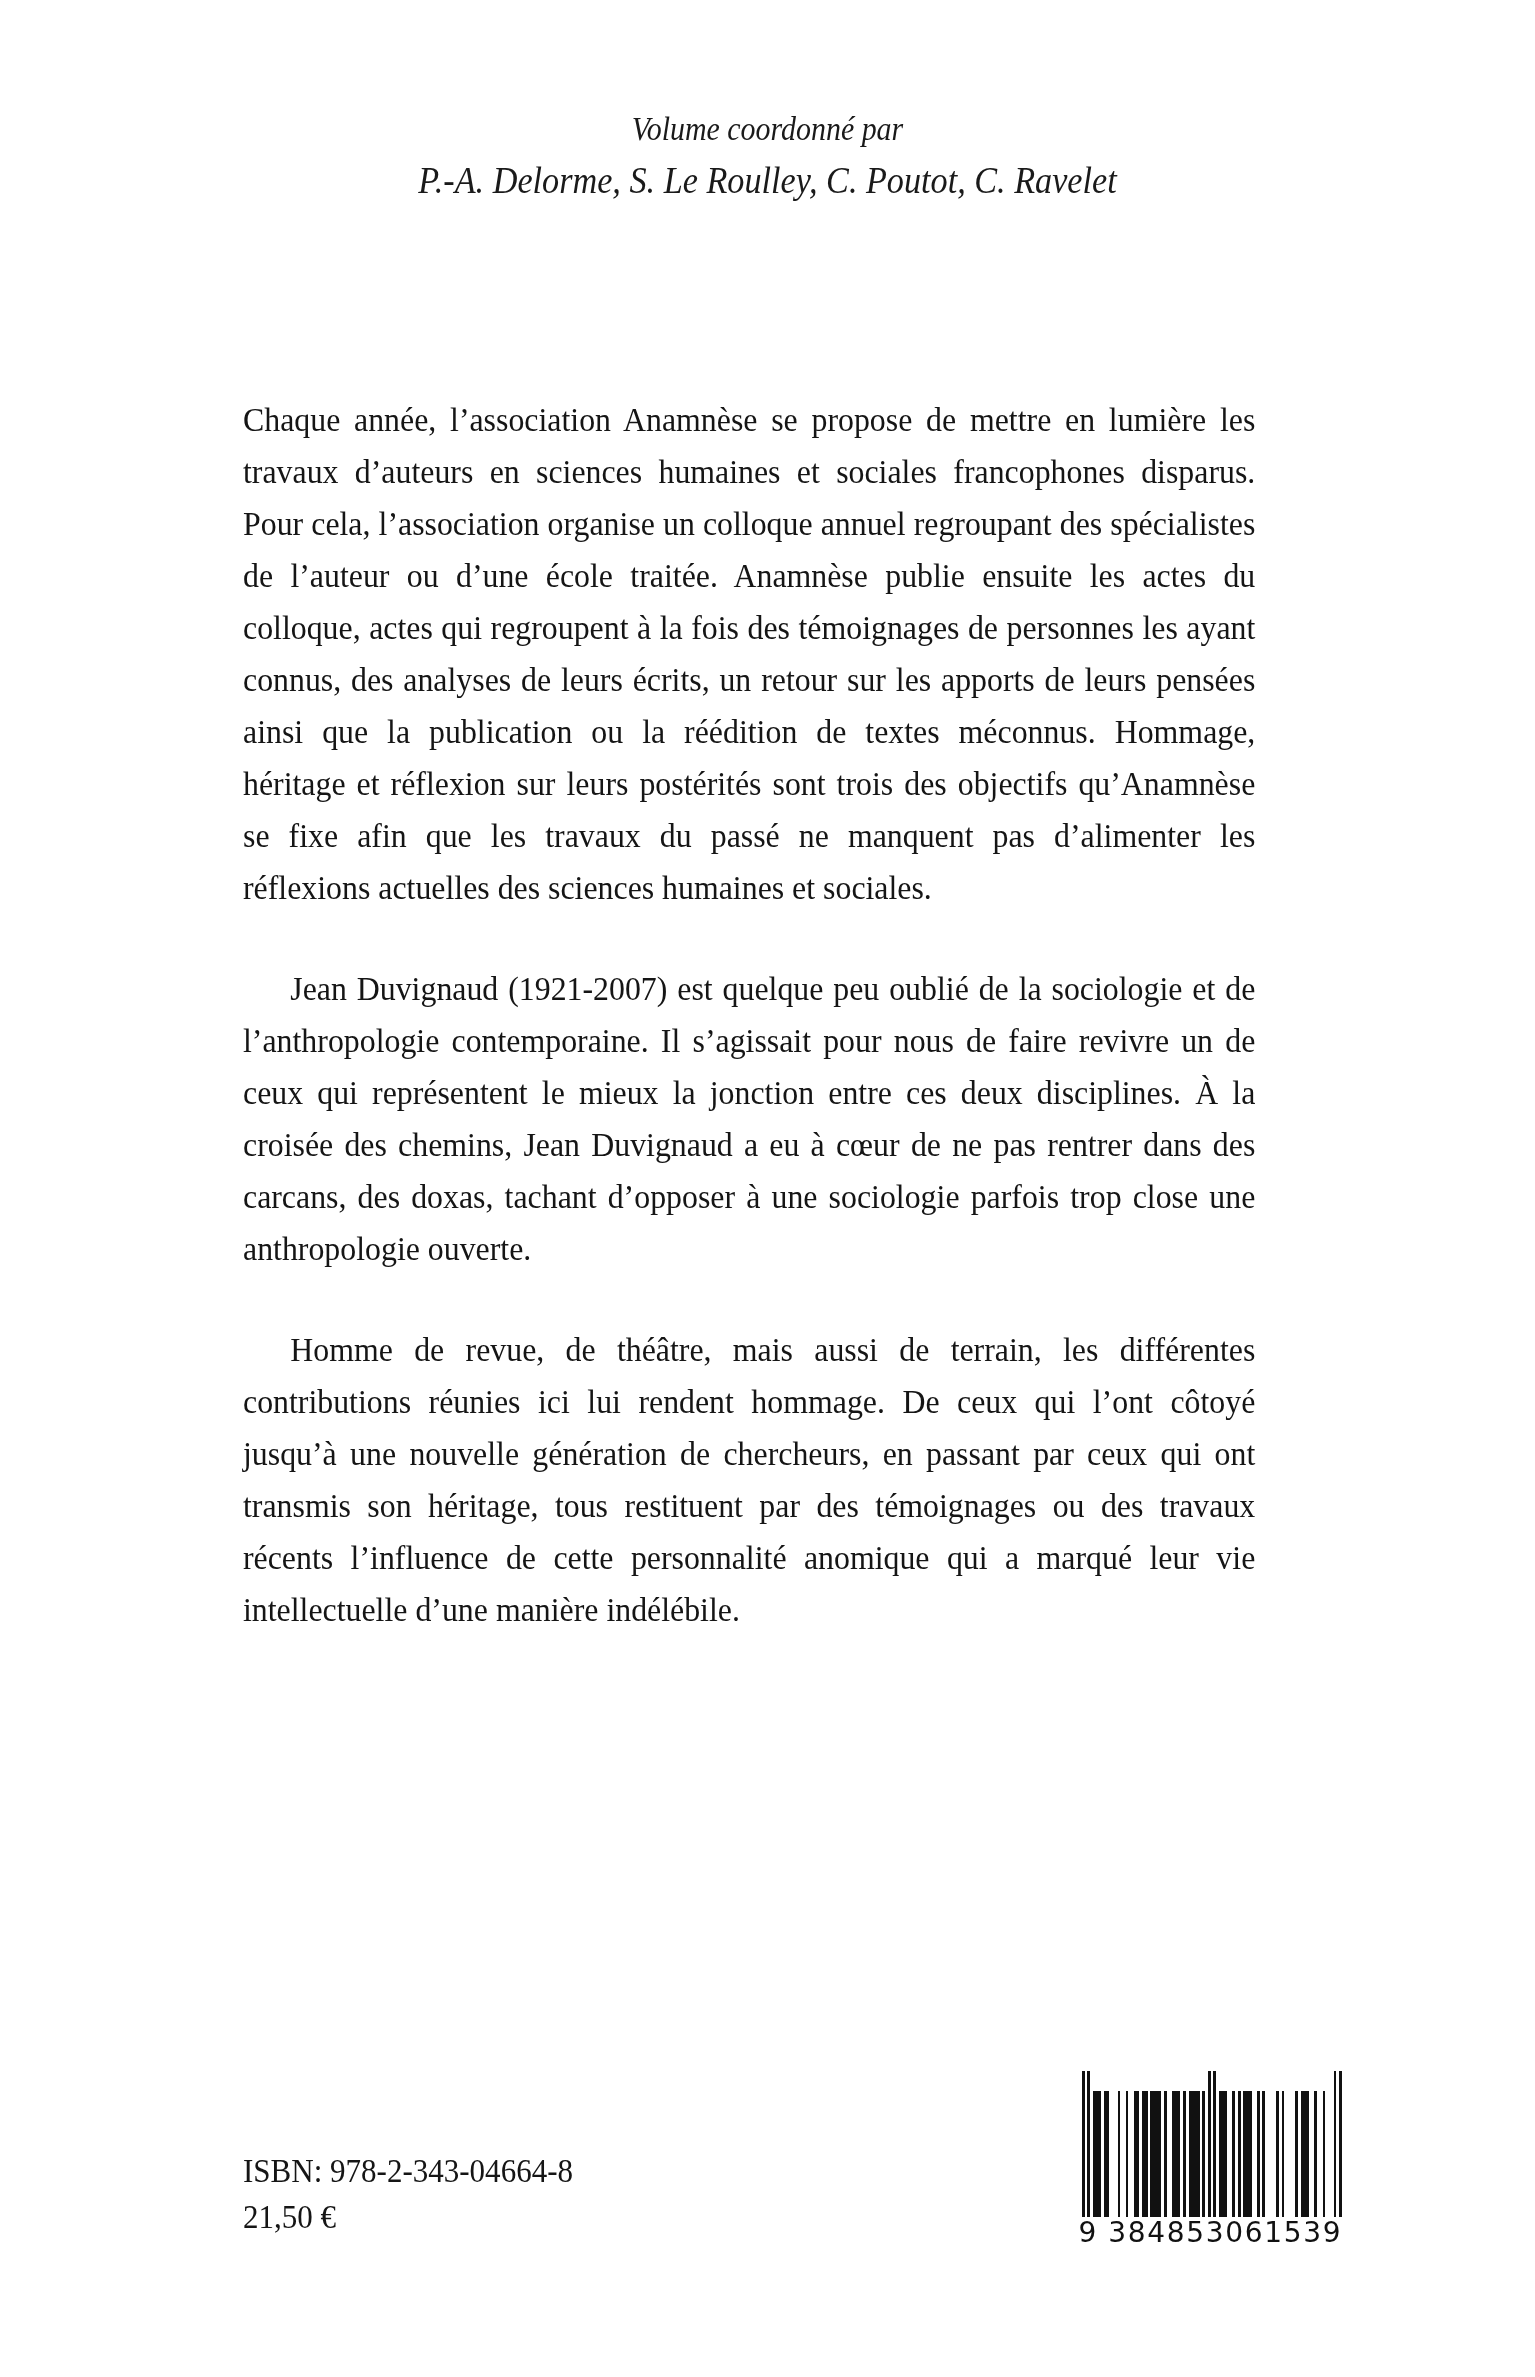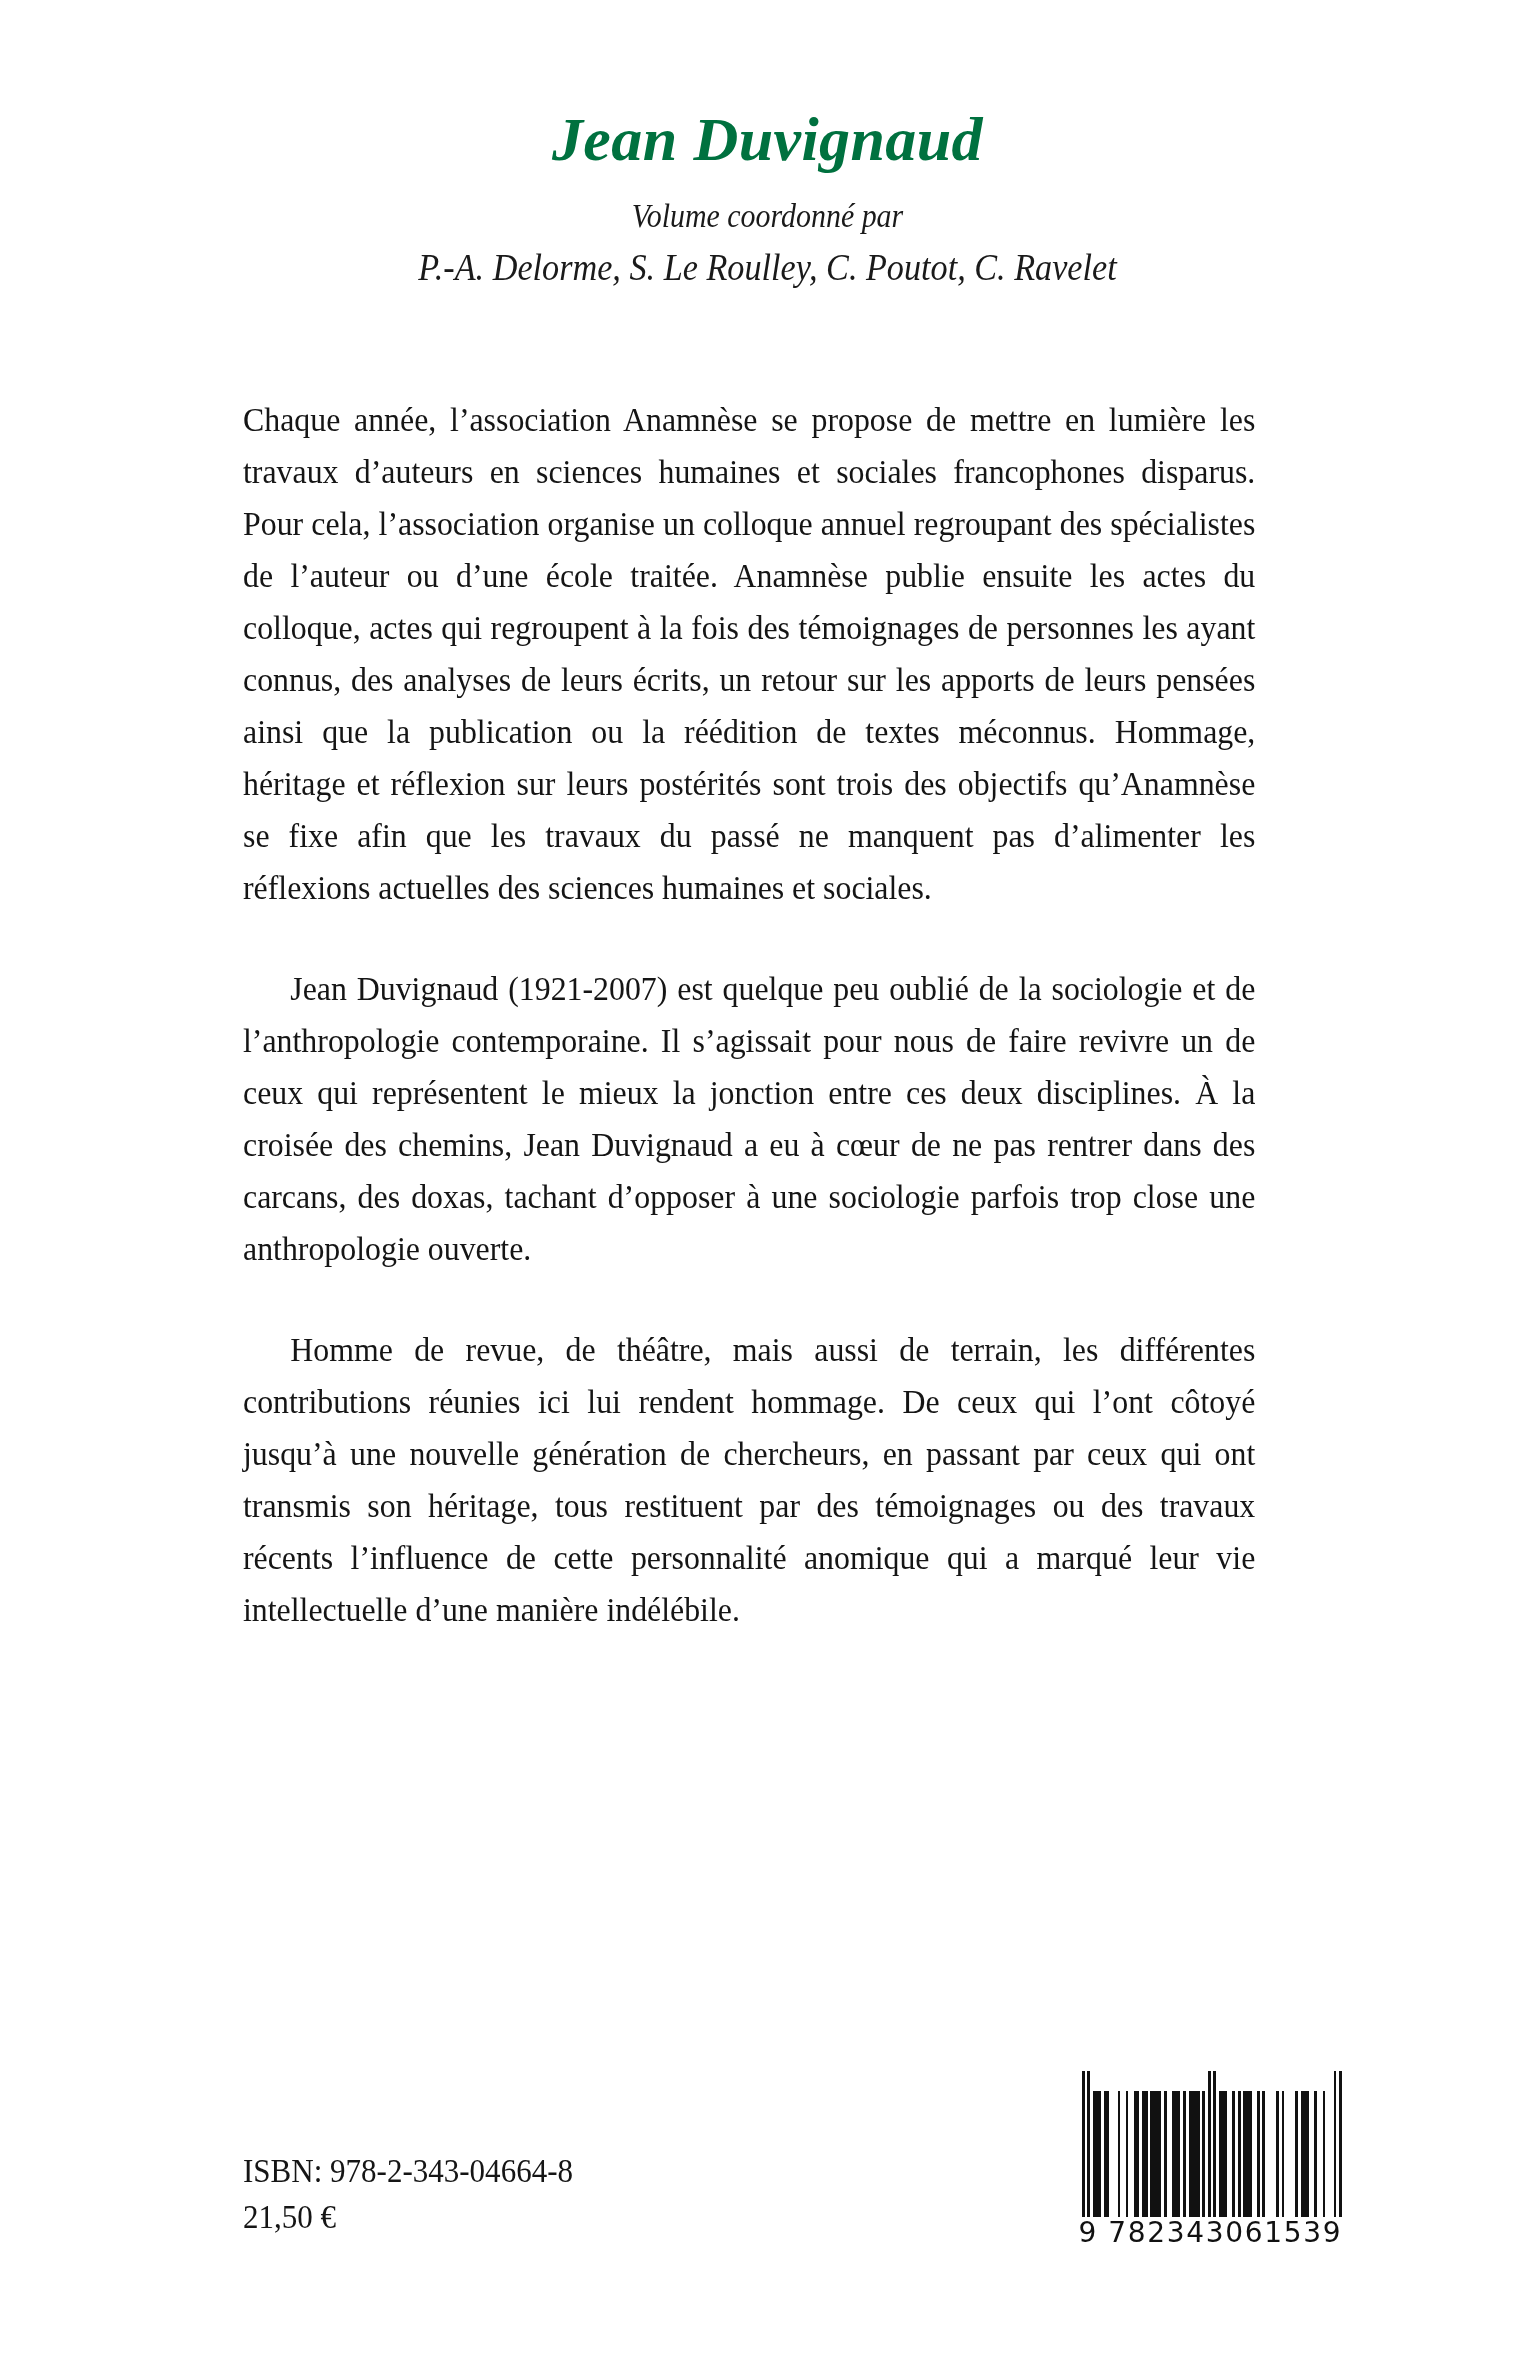--- a/index.html
+++ b/index.html
@@ -177,21 +177,20 @@
   .bd-lead { margin-left: -3.4px; }
   .bd-left { margin-left: 11.7px; letter-spacing: 1.7px; }
   .bd-right { margin-right: 1.7px; letter-spacing: 1.7px; }
 </style>
 </head>
 <body>
 
 <div class="page">
 
   <div class="header">
-    <h1 class="book-title">Jean Duvignaud</h1>
     <p class="coord-line">Volume coordonné par</p>
     <p class="editors-line">P.-A. Delorme, S. Le Roulley, C. Poutot, C. Ravelet</p>
   </div>
 
   <div class="blurb">
     <p>Chaque année, l’association Anamnèse se propose de mettre en lumière les travaux d’auteurs en sciences humaines et sociales francophones disparus. Pour cela, l’association organise un colloque annuel regroupant des spécialistes de l’auteur ou d’une école traitée. Anamnèse publie ensuite les actes du colloque, actes qui regroupent à la fois des témoignages de personnes les ayant connus, des analyses de leurs écrits, un retour sur les apports de leurs pensées ainsi que la publication ou la réédition de textes méconnus. Hommage, héritage et réflexion sur leurs postérités sont trois des objectifs qu’Anamnèse se fixe afin que les travaux du passé ne manquent pas d’alimenter les réflexions actuelles des sciences humaines et sociales.</p>
     <p class="indent">Jean Duvignaud (1921-2007) est quelque peu oublié de la sociologie et de l’anthropologie contemporaine. Il s’agissait pour nous de faire revivre un de ceux qui représentent le mieux la jonction entre ces deux disciplines. À la croisée des chemins, Jean Duvignaud a eu à cœur de ne pas rentrer dans des carcans, des doxas, tachant d’opposer à une sociologie parfois trop close une anthropologie ouverte.</p>
     <p class="indent">Homme de revue, de théâtre, mais aussi de terrain, les différentes contributions réunies ici lui rendent hommage. De ceux qui l’ont côtoyé jusqu’à une nouvelle génération de chercheurs, en passant par ceux qui ont transmis son héritage, tous restituent par des témoignages ou des travaux récents l’influence de cette personnalité anomique qui a marqué leur vie intellectuelle d’une manière indélébile.</p>
   </div>
 
@@ -296,20 +295,20 @@
           <i style="width: 1.05263%;"></i>
           <i class="sp" style="width: 1.05263%;"></i>
           <i class="sp" style="width: 1.05263%;"></i>
           <i class="sp" style="width: 1.05263%;"></i>
           <i class="guard" style="width: 1.05263%;"></i>
           <i class="sp guard" style="width: 1.05263%;"></i>
           <i class="guard" style="width: 1.05263%;"></i>
         </div>
       <div class="barcode-digits">
         <span class="bd-lead">9</span>
-        <span class="bd-left">782343</span>
+        <span class="bd-left">384853</span>
         <span class="bd-right">061539</span>
       </div>
     </div>
 
   </div>
 </div>
 
 
 </body></html>

